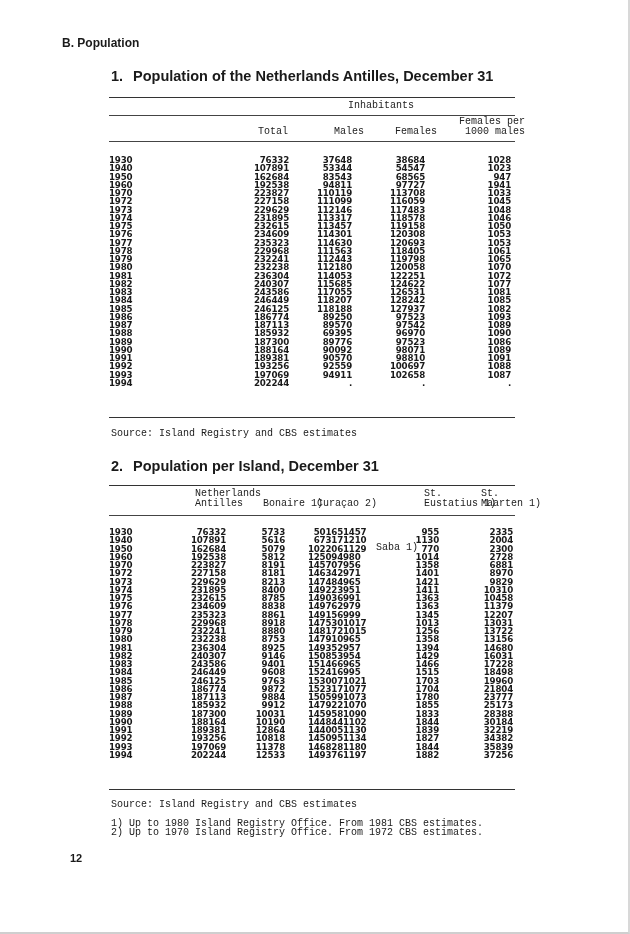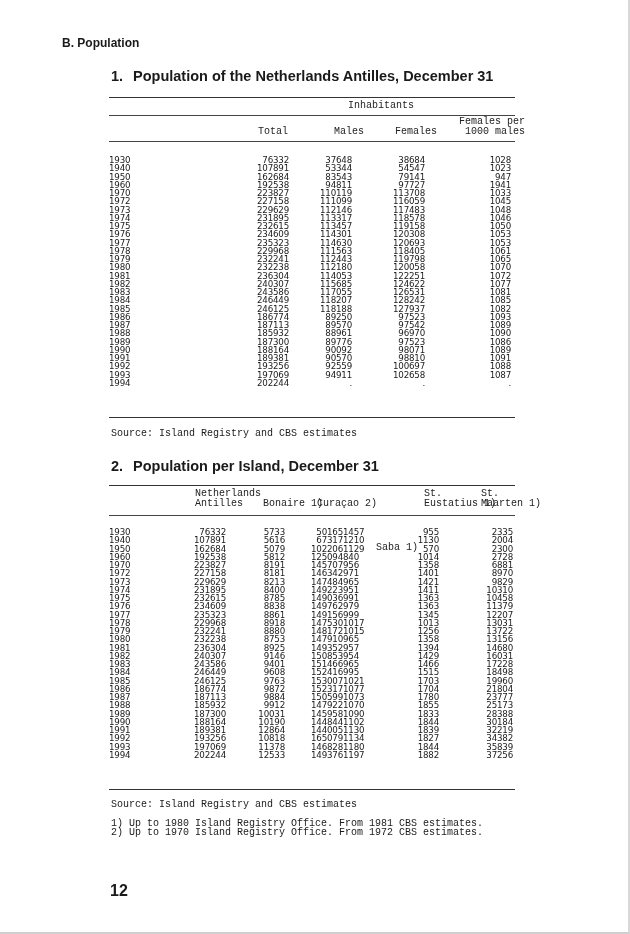--- a/index.html
+++ b/index.html
@@ -14,36 +14,36 @@
   }
   .table-title {
     position: absolute; left: 111px; font-size: 14.5px; font-weight: bold; white-space: nowrap;
   }
   .table-title .num { display: inline-block; width: 22px; }
   .mono { font-family: "Liberation Mono", "DejaVu Sans Mono", monospace; }
   .rule { position: absolute; left: 109px; width: 406px; height: 0; border-top: 1.5px solid #333; }
   .rule.thin { border-top: 1px solid #444; }
   .hdr { position: absolute; font-size: 10px; line-height: 10px; white-space: pre; color: #222; }
   .rows { position: absolute; left: 109px; width: 406px; }
-  .row { display: flex; height: 8.25px; line-height: 8.25px; font-size: 8.7px; font-family: "DejaVu Sans", sans-serif; letter-spacing: -0.2px; }
+  .row { display: flex; height: 8.25px; line-height: 8.25px; font-size: 8.7px; font-family: "DejaVu Sans", sans-serif; letter-spacing: -0.2px; font-weight: bold; }
   .row span { display: block; }
   .t1 .c0 { width: 40px; text-align: left; }
   .t1 .c1 { width: 140px; text-align: right; }
   .t1 .c2 { width: 63px; text-align: right; }
   .t1 .c3 { width: 73px; text-align: right; }
   .t1 .c4 { width: 86px; text-align: right; }
   .t2 .c0 { width: 40px; text-align: left; }
   .t2 .c1 { width: 77px; text-align: right; }
   .t2 .c2 { width: 59px; text-align: right; }
   .t2 .c3 { width: 58px; text-align: right; }
   .t2 .c4 { width: 42px; text-align: left; }
   .t2 .c5 { width: 54px; text-align: right; }
   .t2 .c6 { width: 74px; text-align: right; }
   .note { position: absolute; left: 111px; font-size: 10px; white-space: nowrap; }
-  .page-number { position: absolute; left: 70px; top: 882px; font-size: 16px; font-weight: bold; margin-left: 40px; }
+  .page-number { position: absolute; left: 70px; top: 852px; font-size: 11px; font-weight: bold; }
 </style>
 </head>
 <body>
 
 <div class="page-border"></div>
 
 <div class="section-title">B. Population</div>
 
 <div class="table-title" style="top:68px;">
   <span class="num">1.</span><span>Population of the Netherlands Antilles, December 31</span>
@@ -70,21 +70,21 @@
       <span class="c0">1940</span>
       <span class="c1">107891</span>
       <span class="c2">53344</span>
       <span class="c3">54547</span>
       <span class="c4">1023</span>
     </div>
     <div class="row">
       <span class="c0">1950</span>
       <span class="c1">162684</span>
       <span class="c2">83543</span>
-      <span class="c3">79141</span>
+      <span class="c3">68565</span>
       <span class="c4">947</span>
     </div>
     <div class="row">
       <span class="c0">1960</span>
       <span class="c1">192538</span>
       <span class="c2">94811</span>
       <span class="c3">97727</span>
       <span class="c4">1941</span>
     </div>
     <div class="row">
@@ -202,21 +202,21 @@
     <div class="row">
       <span class="c0">1987</span>
       <span class="c1">187113</span>
       <span class="c2">89570</span>
       <span class="c3">97542</span>
       <span class="c4">1089</span>
     </div>
     <div class="row">
       <span class="c0">1988</span>
       <span class="c1">185932</span>
-      <span class="c2">88961</span>
+      <span class="c2">69395</span>
       <span class="c3">96970</span>
       <span class="c4">1090</span>
     </div>
     <div class="row">
       <span class="c0">1989</span>
       <span class="c1">187300</span>
       <span class="c2">89776</span>
       <span class="c3">97523</span>
       <span class="c4">1086</span>
     </div>
@@ -293,29 +293,29 @@
       <span class="c4">1210</span>
       <span class="c5">1130</span>
       <span class="c6">2004</span>
     </div>
     <div class="row">
       <span class="c0">1950</span>
       <span class="c1">162684</span>
       <span class="c2">5079</span>
       <span class="c3">102206</span>
       <span class="c4">1129</span>
-      <span class="c5">570</span>
+      <span class="c5">770</span>
       <span class="c6">2300</span>
     </div>
     <div class="row">
       <span class="c0">1960</span>
       <span class="c1">192538</span>
       <span class="c2">5812</span>
       <span class="c3">125094</span>
-      <span class="c4">840</span>
+      <span class="c4">980</span>
       <span class="c5">1014</span>
       <span class="c6">2728</span>
     </div>
     <div class="row">
       <span class="c0">1970</span>
       <span class="c1">223827</span>
       <span class="c2">8191</span>
       <span class="c3">145707</span>
       <span class="c4">956</span>
       <span class="c5">1358</span>
@@ -498,21 +498,21 @@
       <span class="c2">12864</span>
       <span class="c3">144005</span>
       <span class="c4">1130</span>
       <span class="c5">1839</span>
       <span class="c6">32219</span>
     </div>
     <div class="row">
       <span class="c0">1992</span>
       <span class="c1">193256</span>
       <span class="c2">10818</span>
-      <span class="c3">165079</span>
+      <span class="c3">145095</span>
       <span class="c4">1134</span>
       <span class="c5">1827</span>
       <span class="c6">34382</span>
     </div>
     <div class="row">
       <span class="c0">1993</span>
       <span class="c1">197069</span>
       <span class="c2">11378</span>
       <span class="c3">146828</span>
       <span class="c4">1180</span>

